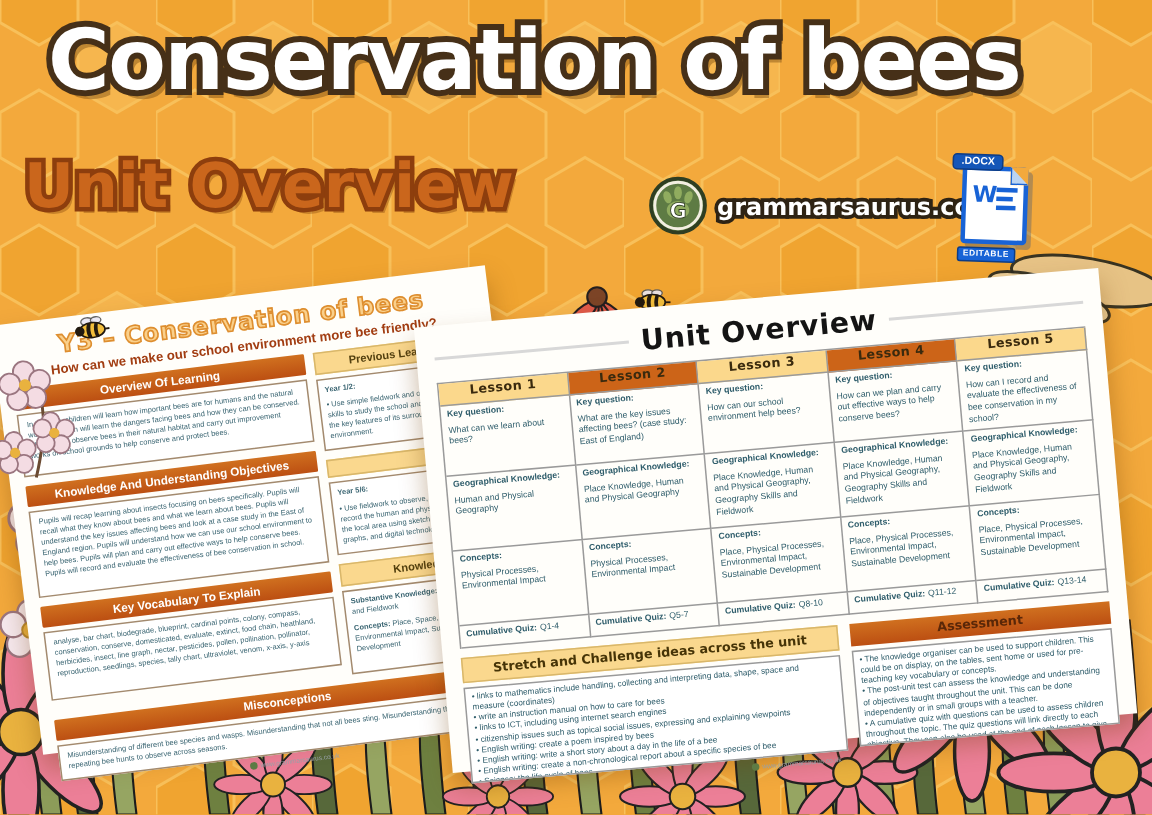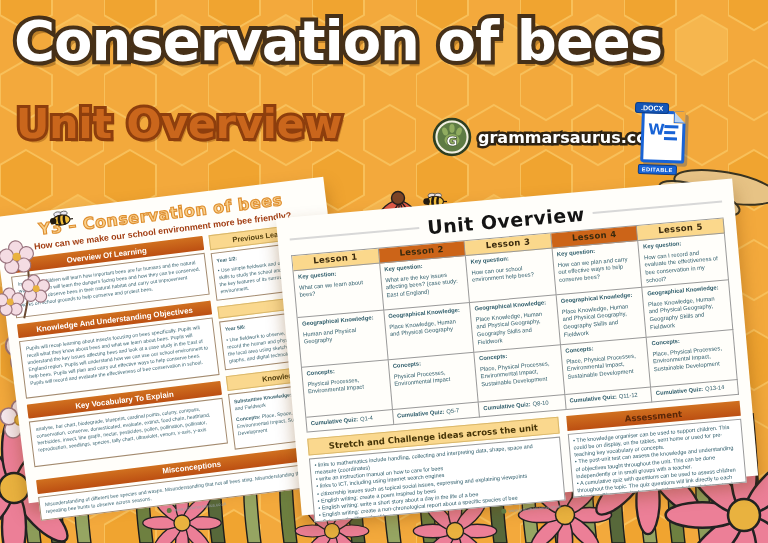--- a/index.html
+++ b/index.html
@@ -1,21 +1,21 @@
 <!DOCTYPE html>
 <html><head>
 <meta charset="utf-8">
 <style>
 *{margin:0;padding:0;box-sizing:border-box}
 html,body{width:768px;height:543px;overflow:hidden}
 body{font-family:"Liberation Sans",sans-serif;background:#F3A93C;position:relative}
 #stage{position:absolute;inset:0;overflow:hidden}
 .abs{position:absolute}
 
-.big-title{position:absolute;left:14px;top:8px;z-index:4;font-family:"DejaVu Sans",sans-serif;font-weight:bold;font-size:56px;letter-spacing:-1px;color:#fff;white-space:nowrap}
+.big-title{position:absolute;left:32px;top:8px;z-index:4;font-family:"DejaVu Sans",sans-serif;font-weight:bold;font-size:56px;letter-spacing:-1px;color:#fff;white-space:nowrap}
 .big-title::before{content:attr(data-text);position:absolute;left:0;top:0;z-index:-1;color:#463018;-webkit-text-stroke:8px #463018;text-shadow:4px 6px 0 rgba(124,77,18,.45)}
 .sub-title{position:absolute;left:16px;top:100px;z-index:4;font-family:"DejaVu Sans",sans-serif;font-weight:bold;font-size:41px;color:#CA661C;white-space:nowrap}
 .sub-title::before{content:attr(data-text);position:absolute;left:0;top:0;z-index:-1;color:#8D3E0D;-webkit-text-stroke:6px #8D3E0D;text-shadow:3px 4px 0 rgba(124,60,10,.35)}
 
 .brand{position:absolute;left:432px;top:117px;z-index:4;display:flex;align-items:center;gap:6px}
 .brand-text{position:relative;font-family:"DejaVu Sans",sans-serif;font-weight:bold;font-size:16px;color:#fff;white-space:nowrap}
 .brand-text::before{content:attr(data-text);position:absolute;left:0;top:0;z-index:-1;color:#2E2314;-webkit-text-stroke:5px #2E2314}
 
 .docx{position:absolute;left:634px;top:103px;width:64px;height:70px;z-index:4;transform:rotate(2deg)}
 .docx-tab{position:absolute;left:0;top:0;background:#1456B8;border:1.5px solid #0D3C85;color:#fff;font-size:7px;font-weight:bold;padding:1px 5px;border-radius:3px;z-index:3}

